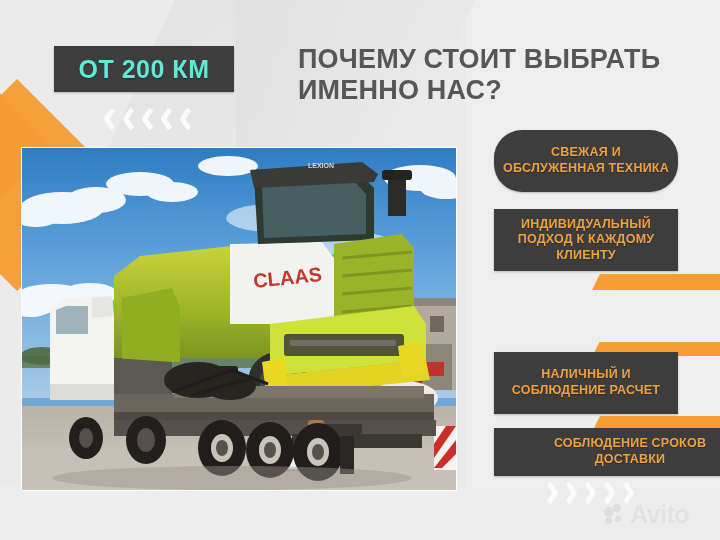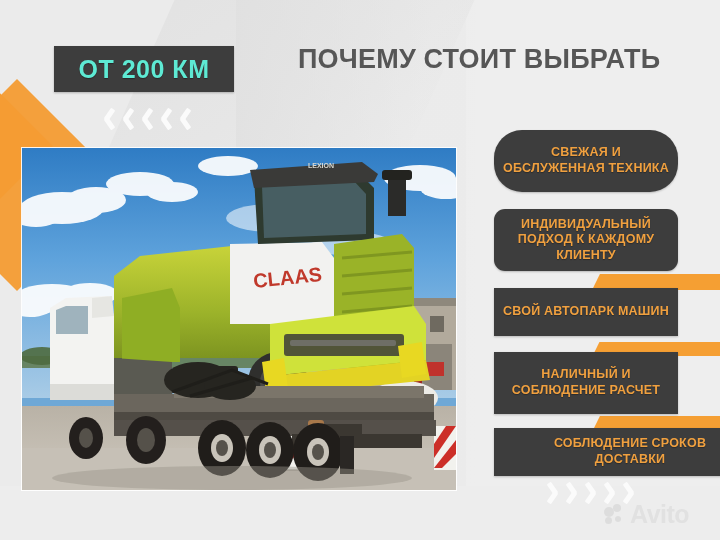--- a/index.html
+++ b/index.html
@@ -91,20 +91,21 @@
   <div class="or-stripe" style="left:596px;top:342px;width:130px;height:14px;"></div>
   <div class="or-stripe" style="left:596px;top:416px;width:130px;height:16px;"></div>
   <div class="or-stripe" style="left:466px;top:498px;width:70px;height:44px;opacity:0;"></div>
 
   <div class="km-badge">
     <span>ОТ 200 КМ</span>
   </div>
 
   <div class="heading">
     <span>ПОЧЕМУ СТОИТ ВЫБРАТЬ</span>
+    <span class="l2">ИМЕННО НАС?</span>
   </div>
 
   <div class="chev-row" id="chev-left-row">
     <span class="chev chev-left"></span>
     <span class="chev chev-left"></span>
     <span class="chev chev-left"></span>
     <span class="chev chev-left"></span>
     <span class="chev chev-left"></span>
   </div>
 
@@ -289,25 +290,22 @@
 
       <rect x="318" y="288" width="14" height="38" fill="#2a2724"></rect>
 
       <ellipse cx="210" cy="330" rx="180" ry="12" fill="#9a948a" opacity="0.45"></ellipse>
     </svg>
   </div>
 
   <div class="feature" style="top:130px;height:62px;border-radius:28px;">
     <span>СВЕЖАЯ И ОБСЛУЖЕННАЯ ТЕХНИКА</span>
   </div>
-  <div class="feature" style="top:209px;height:62px;border-radius:11px;">
+  <div class="feature" style="top:209px;height:62px;">
     <span>ИНДИВИДУАЛЬНЫЙ ПОДХОД К КАЖДОМУ КЛИЕНТУ</span>
-  </div>
-  <div class="feature" style="top:288px;height:48px;">
-    <span>СВОЙ АВТОПАРК МАШИН</span>
   </div>
   <div class="feature" style="top:352px;height:62px;">
     <span>НАЛИЧНЫЙ И СОБЛЮДЕНИЕ РАСЧЕТ</span>
   </div>
   <div class="feature" style="top:428px;height:48px;padding-left:44px;">
     <span>СОБЛЮДЕНИЕ СРОКОВ ДОСТАВКИ</span>
   </div>
 
   <div class="chev-row" id="chev-right-row">
     <span class="chev chev-right"></span>

